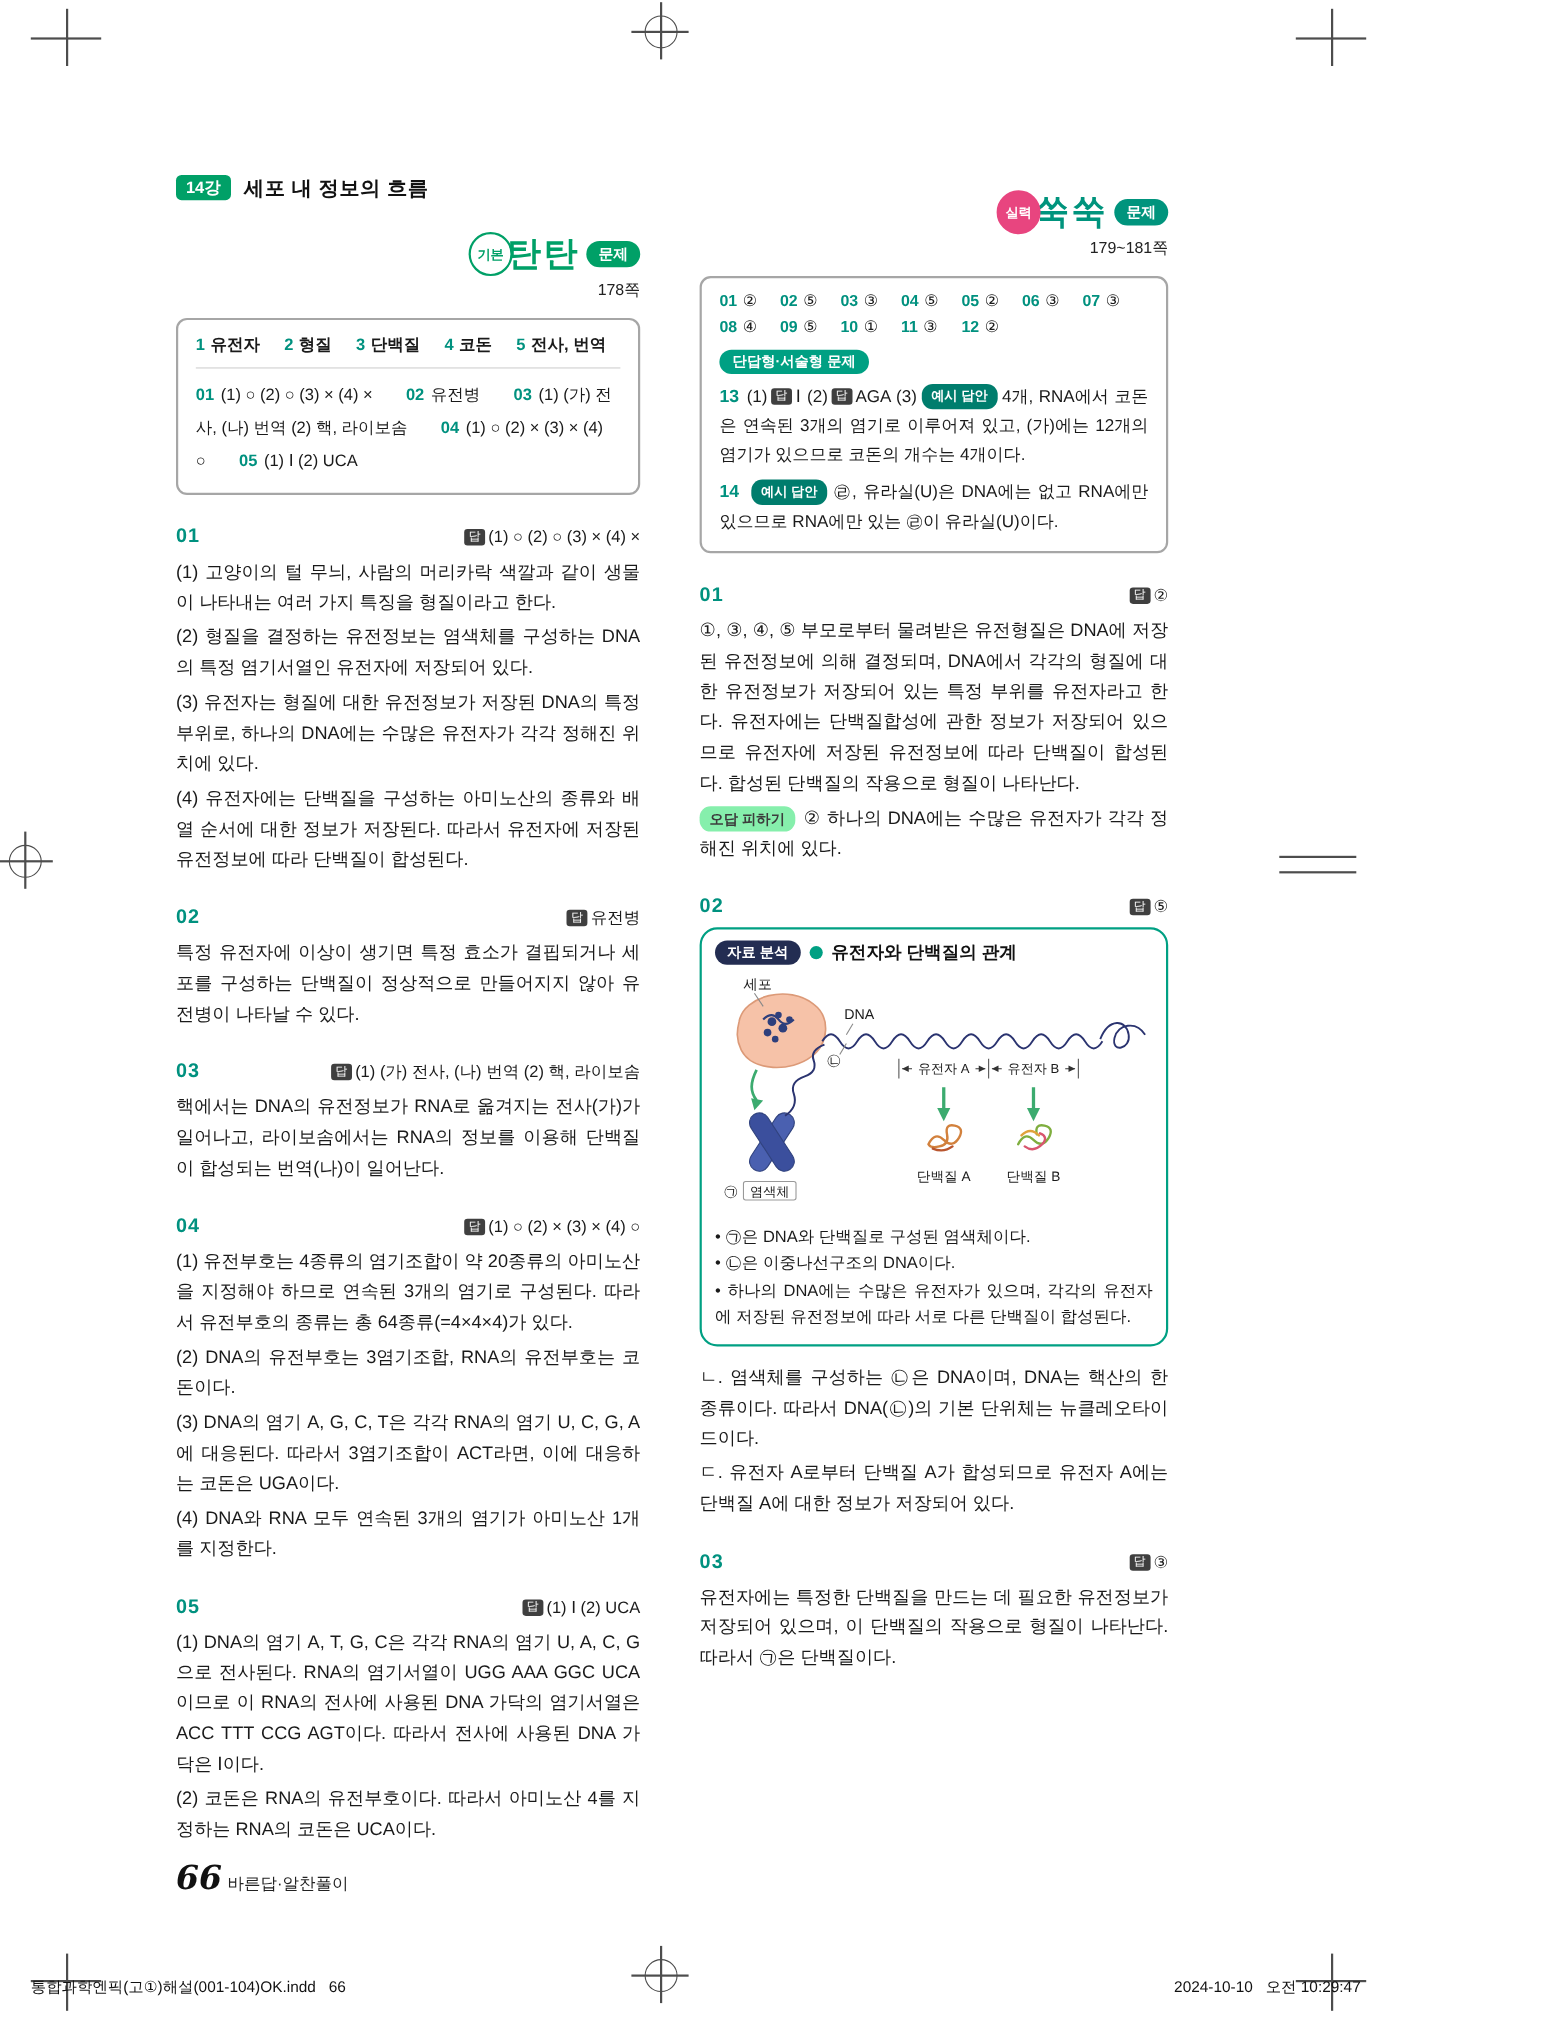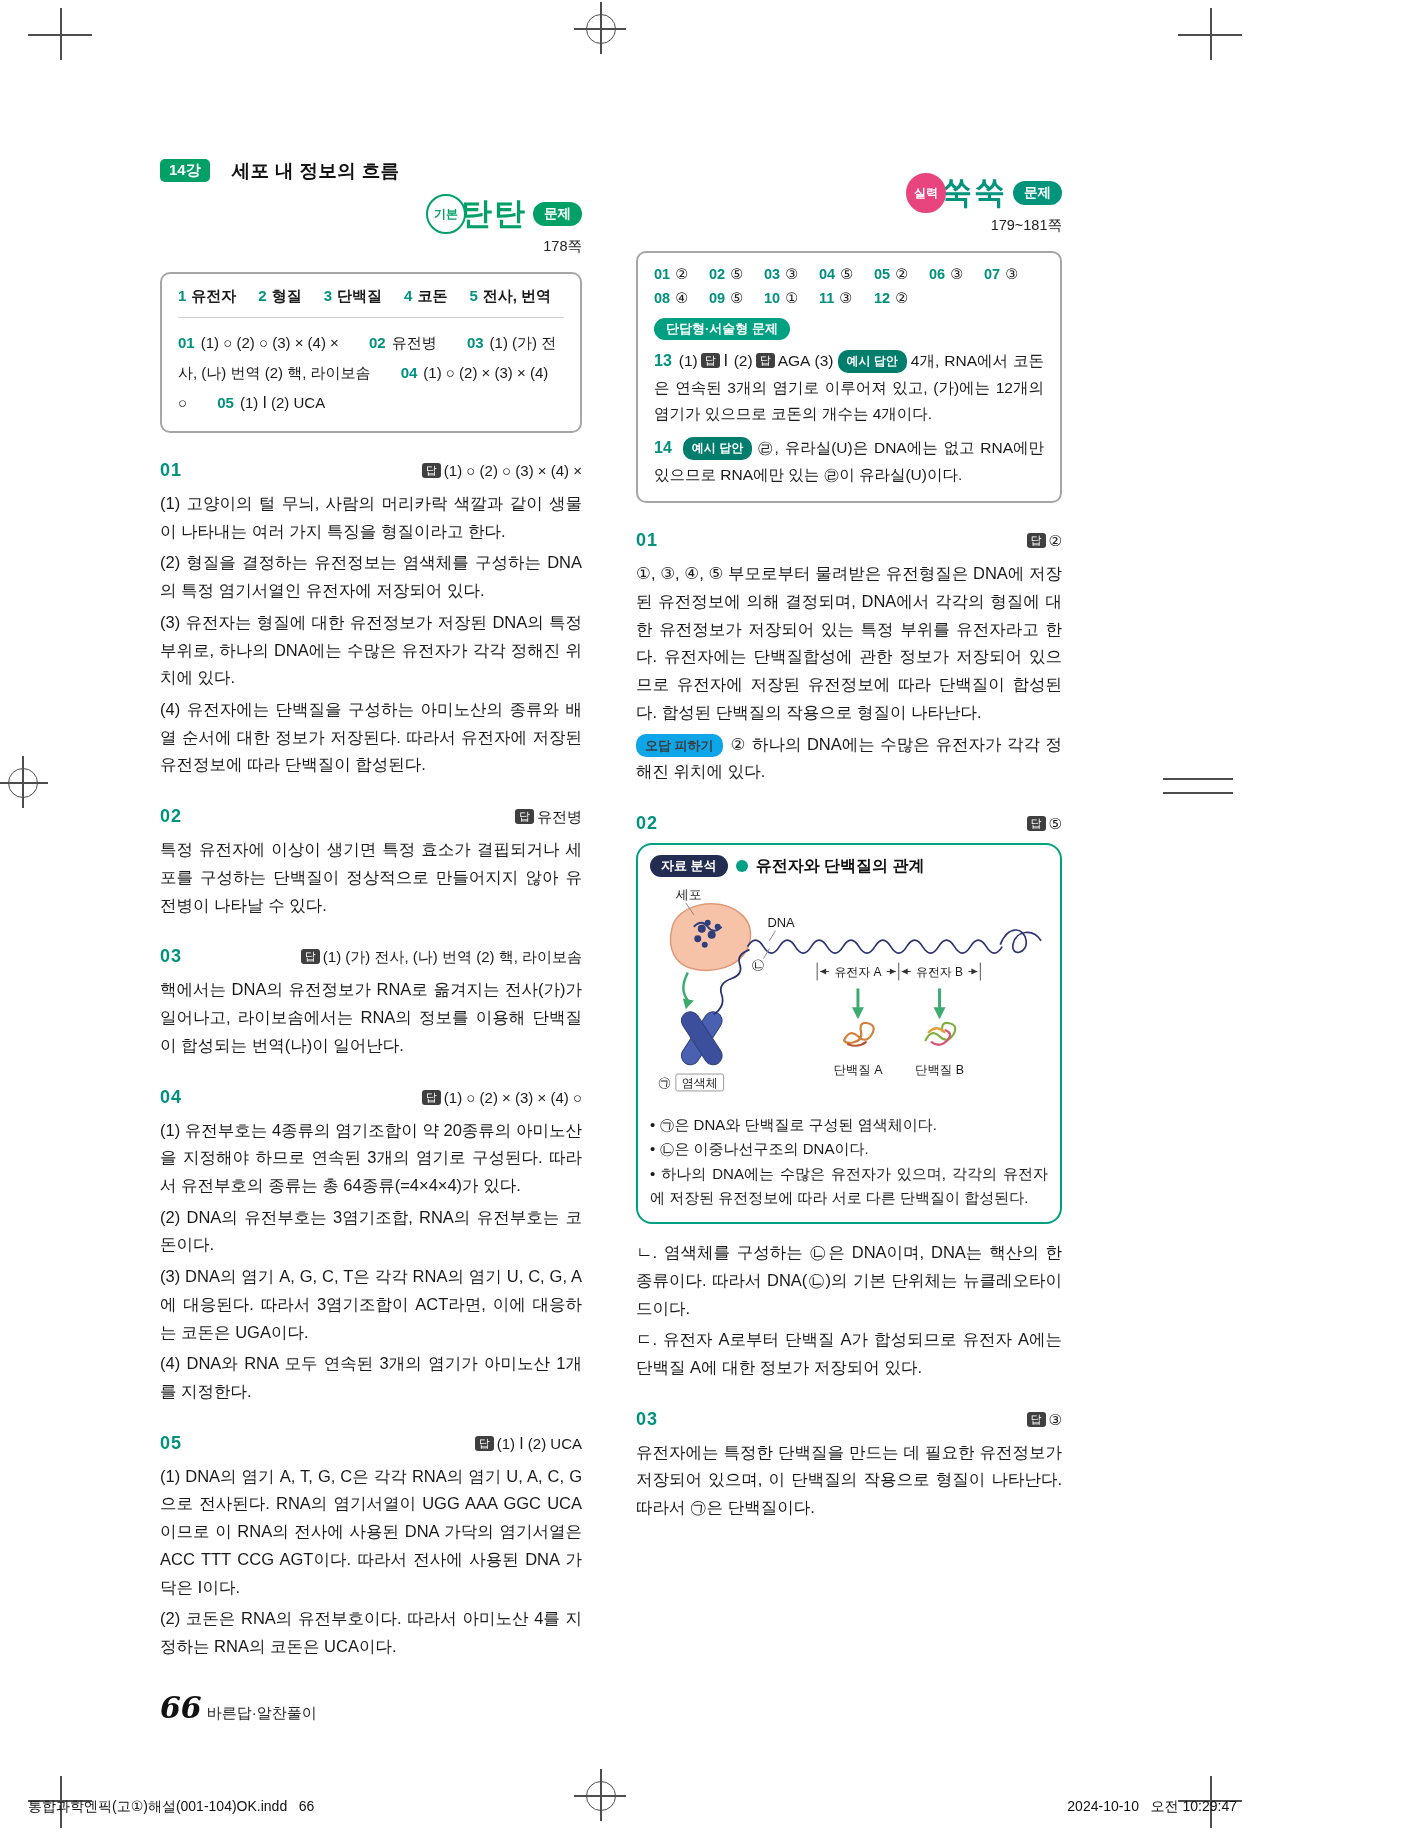--- a/index.html
+++ b/index.html
@@ -10,21 +10,21 @@
   .cm{position:absolute;background:#4d4d4d;}
   .reg{position:absolute;width:28px;height:28px;border:1.5px solid #4d4d4d;border-radius:50%;}
   .reg::before{content:"";position:absolute;width:52px;height:1.5px;background:#4d4d4d;left:-13px;top:13px;}
   .reg::after{content:"";position:absolute;height:52px;width:1.5px;background:#4d4d4d;top:-13px;left:13px;}
 
   
   .col-left{position:absolute;left:160px;top:158px;width:422px;}
   .col-right{position:absolute;left:636px;top:166px;width:426px;}
 
   
-  .chapter-head{display:flex;align-items:center;gap:22px;margin-bottom:8px;}
+  .chapter-head{display:flex;align-items:center;gap:12px;margin-bottom:25px;}
   .chapter-badge{background:#00a067;color:#fff;font-weight:bold;font-size:15px;padding:2px 9px;border-radius:5px;}
   .chapter-title{font-weight:bold;font-size:18.5px;letter-spacing:0.4px;color:#111;}
 
   
   .logo-row{display:flex;align-items:flex-end;justify-content:space-between;margin:4px 0 12px;flex-direction:column;}
   .logo{display:flex;align-items:center;height:46px;}
   .logo-circle{width:36px;height:36px;border:2.5px solid #00a067;border-radius:50%;display:flex;align-items:center;
                justify-content:center;color:#00a067;font-weight:bold;font-size:12px;background:#fff;z-index:2;margin-right:-5px;}
   .logo-circle.pink{background:#e8457f;border-color:#e8457f;color:#fff;}
   .logo-main{font-size:31px;font-weight:800;color:#00a067;letter-spacing:2px;}
@@ -49,21 +49,21 @@
   .short-pill{display:inline-block;background:#00a083;color:#fff;font-size:13px;font-weight:bold;
               padding:2px 12px;border-radius:12px;margin:10px 0 7px;}
 
   .note13{font-size:15.5px;line-height:1.72;text-align:justify;margin:0 0 6px;}
   .note-num{color:#00917f;font-weight:800;margin-right:7px;font-size:16px;}
 
   .chip-dap{display:inline-block;background:#3f3f3f;color:#fff;font-size:11px;line-height:15px;
             padding:0 4px;border-radius:3px;vertical-align:2px;margin:0 3px;}
   .chip-ex{display:inline-block;background:#007d6d;color:#fff;font-size:12px;font-weight:bold;
            padding:1px 9px;border-radius:10px;margin:0 4px;vertical-align:1px;}
-  .chip-odab{display:inline-block;background:#0ea5e9;color:#3c3c3c;font-size:13px;font-weight:bold;
+  .chip-odab{display:inline-block;background:#86efac;color:#3c3c3c;font-size:13px;font-weight:bold;
              padding:1px 9px;border-radius:10px;margin-right:7px;}
 
   
   .section{margin-top:27px;}
   .sec-head{display:flex;justify-content:space-between;align-items:baseline;margin-bottom:9px;}
   .qnum{color:#00917f;font-weight:800;font-size:18px;letter-spacing:1px;}
   .ans{font-size:15px;color:#1a1a1a;}
   .para{font-size:16.5px;line-height:1.68;text-align:justify;margin:4px 0 2px;}
 
   

